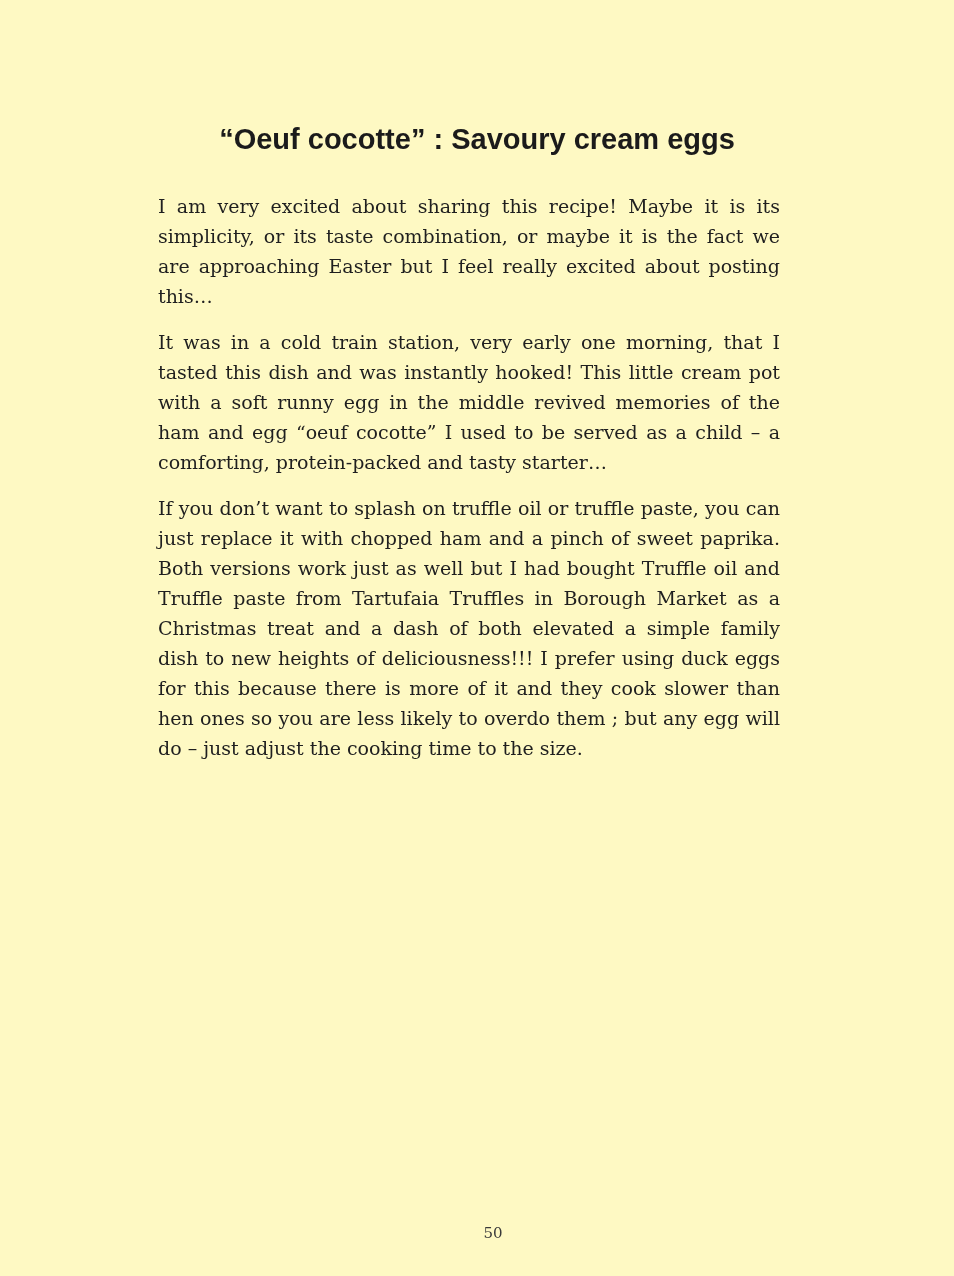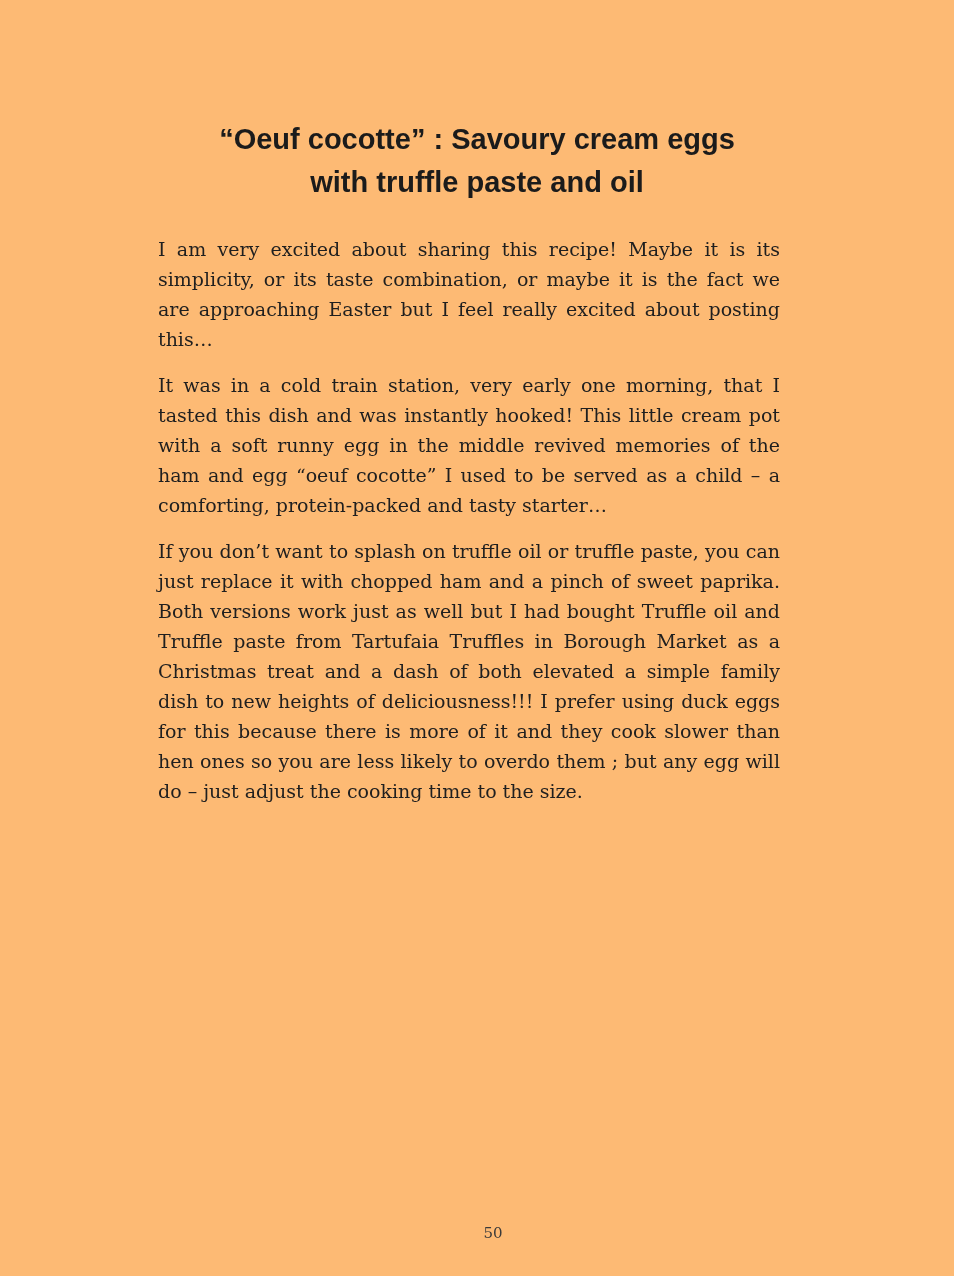--- a/index.html
+++ b/index.html
@@ -6,21 +6,21 @@
   html, body {
     margin: 0;
     padding: 0;
     background: #e9e9e9;
   }
   .page {
     position: relative;
     width: 954px;
     height: 1276px;
     margin: 0 auto;
-    background: #fdba74;
+    background: #fef9c3;
     overflow: hidden;
   }
   .content {
     position: absolute;
     left: 158px;
     top: 118px;
     width: 638px;
   }
   .doc-title {
     font-family: "Liberation Sans", sans-serif;
@@ -54,21 +54,20 @@
   }
 </style>
 </head>
 <body>
 
 <div class="page">
   <div class="content">
 
     <h1 class="doc-title">
       <span class="title-line">“Oeuf cocotte” : Savoury cream eggs</span>
-      <span class="title-line">with truffle paste and oil</span>
     </h1>
 
     <div class="body-text">
       <p>I am very excited about sharing this recipe! Maybe it is its simplicity, or its taste combination, or maybe it is the fact we are approaching Easter but I feel really excited about posting this…</p>
       <p>It was in a cold train station, very early one morning, that I tasted this dish and was instantly hooked! This little cream pot with a soft runny egg in the middle revived memories of the ham and egg “oeuf cocotte” I used to be served as a child – a comforting, protein-packed and tasty starter…</p>
       <p>If you don’t want to splash on truffle oil or truffle paste, you can just replace it with chopped ham and a pinch of sweet paprika. Both versions work just as well but I had bought Truffle oil and Truffle paste from Tartufaia Truffles in Borough Market as a Christmas treat and a dash of both elevated a simple family dish to new heights of deliciousness!!! I prefer using duck eggs for this because there is more of it and they cook slower than hen ones so you are less likely to overdo them ; but any egg will do – just adjust the cooking time to the size.</p>
     </div>
 
   </div>
 

